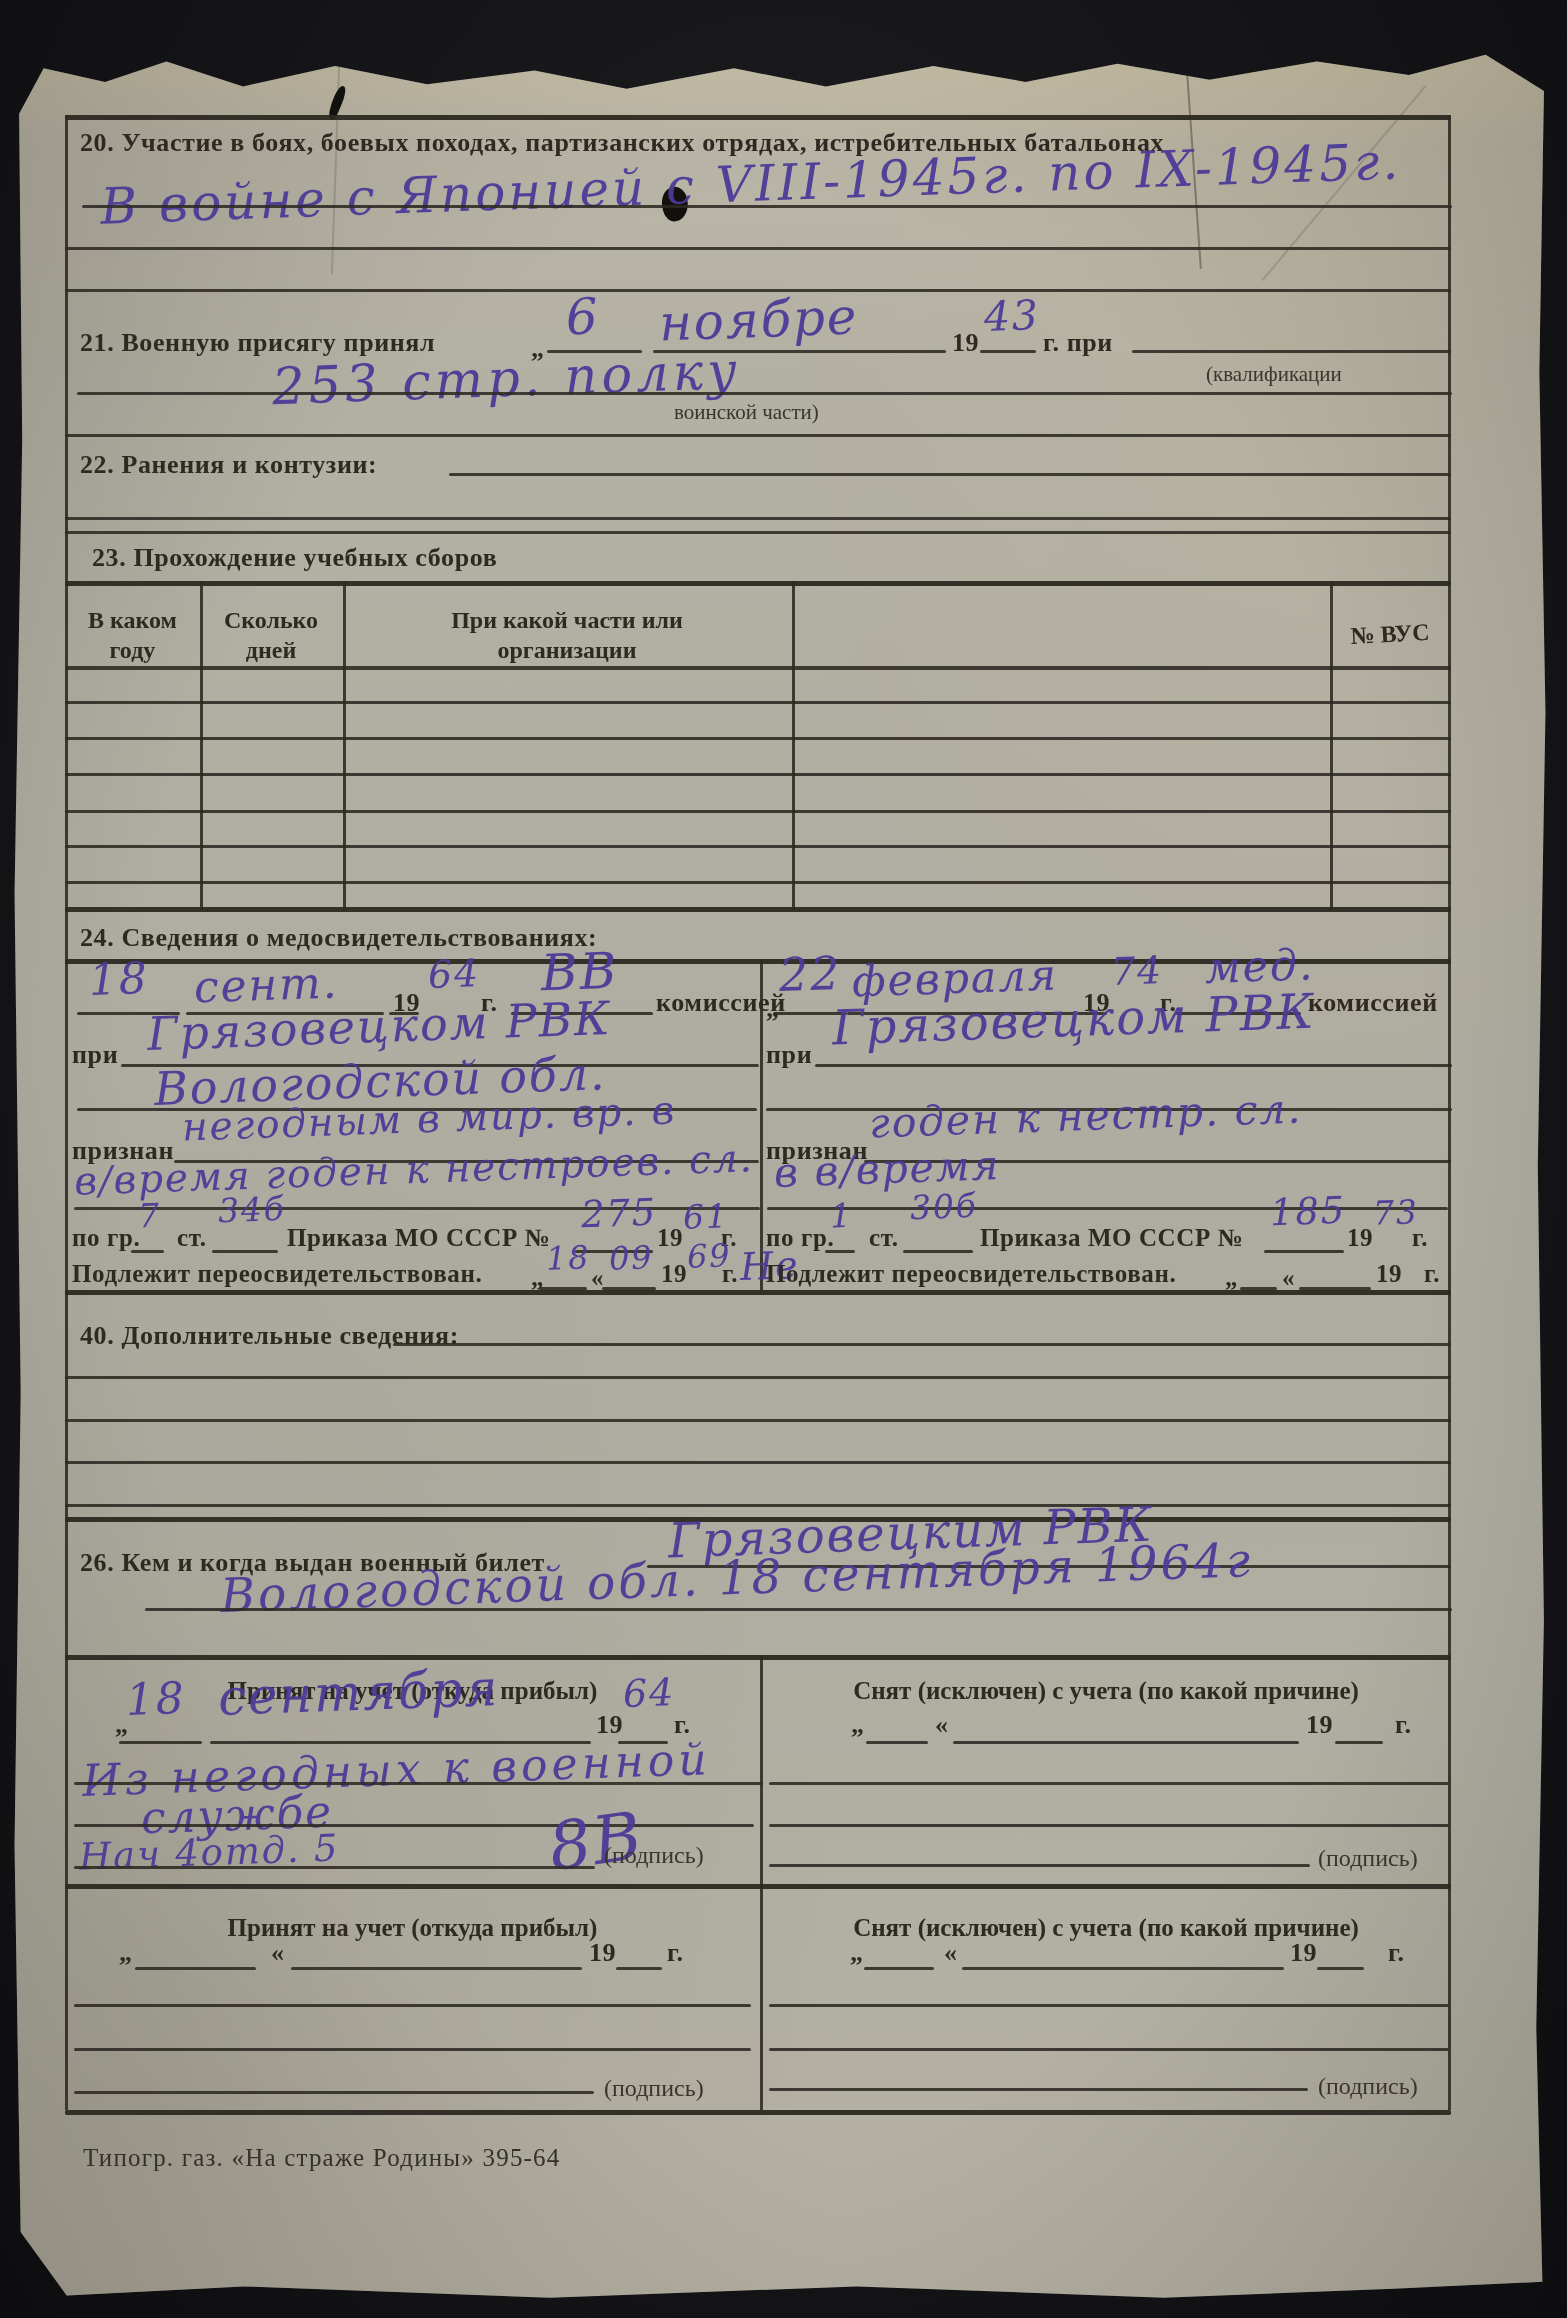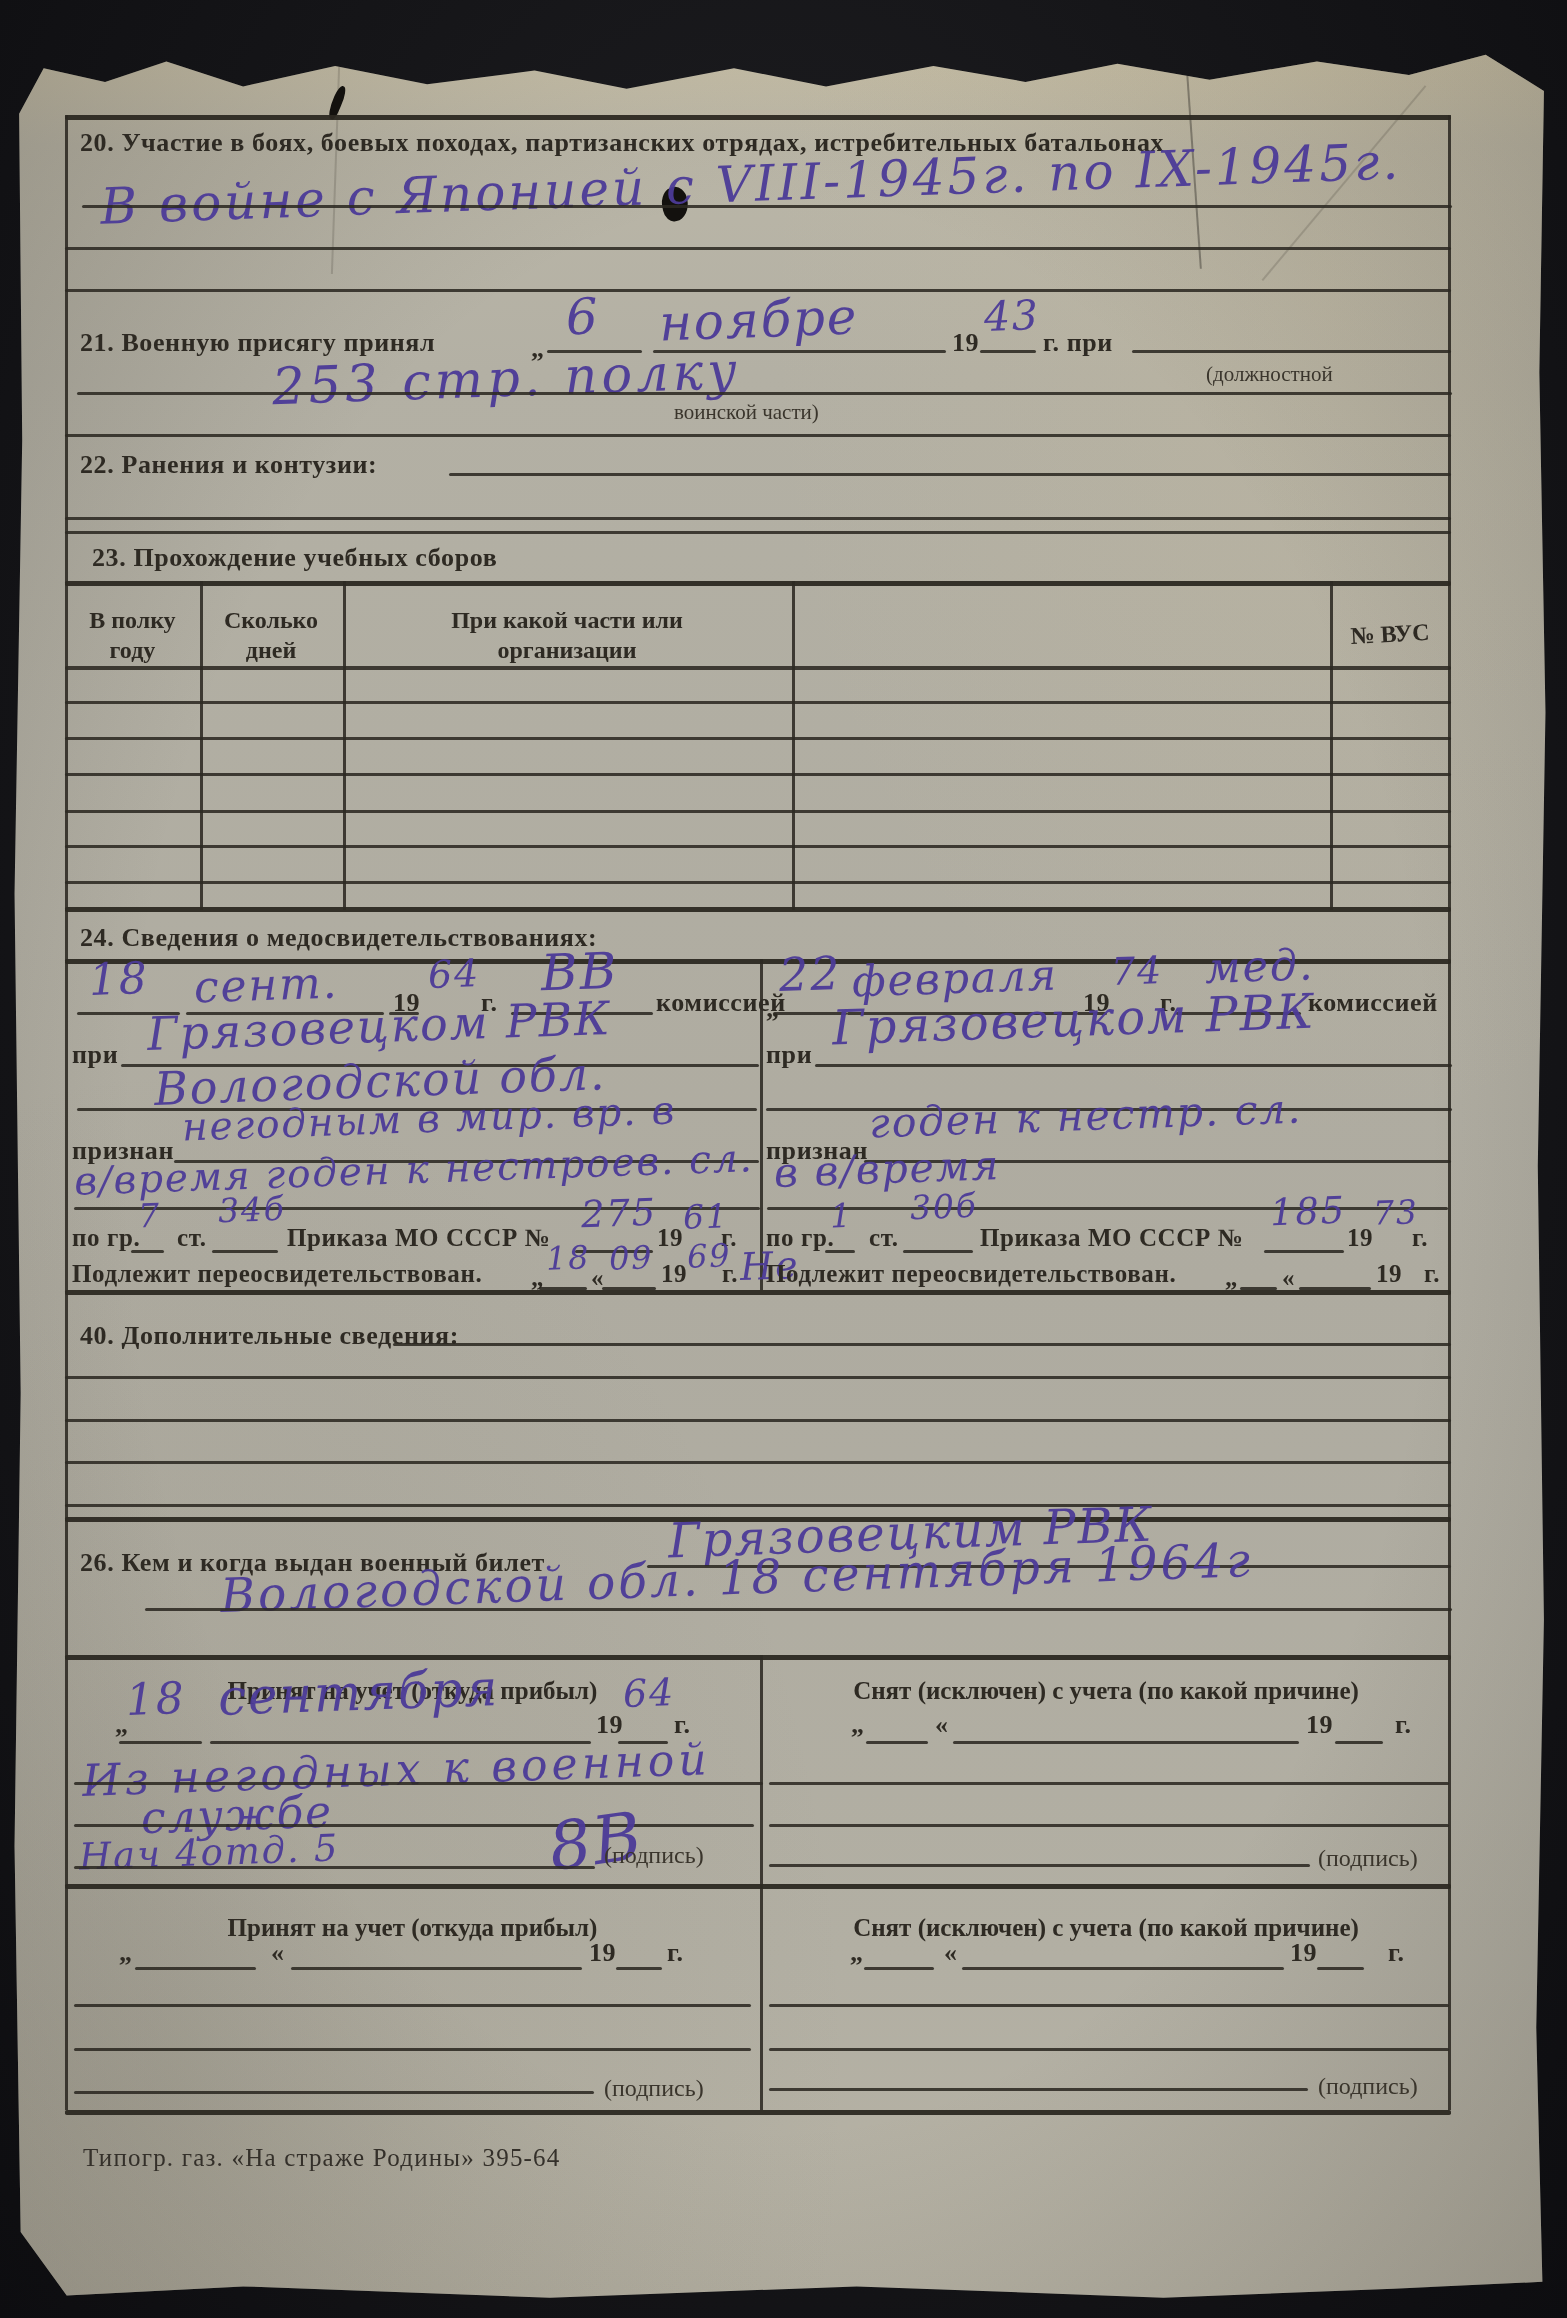--- a/index.html
+++ b/index.html
@@ -59,39 +59,39 @@
     <span class="pr" style="left:466px;top:220px;">„</span>
     <span class="hw" style="left:501px;top:173px;font-size:50px;">6</span>
     <div class="hl" style="left:482px;top:235px;width:95px;"></div>
     <span class="hw" style="left:594px;top:176px;font-size:50px;">ноябре</span>
     <div class="hl" style="left:588px;top:235px;width:293px;"></div>
     <span class="pr" style="left:887px;top:214px;">19</span>
     <span class="hw" style="left:919px;top:177px;font-size:41px;">43</span>
     <div class="hl" style="left:915px;top:235px;width:56px;"></div>
     <span class="pr" style="left:978px;top:214px;">г. при</span>
     <div class="hl" style="left:1067px;top:235px;width:319px;"></div>
-    <span class="pr2" style="left:1141px;top:247px;">(должностной</span>
+    <span class="pr2" style="left:1141px;top:247px;">(квалификации</span>
     <span class="hw" style="left:207px;top:234px;font-size:51px;letter-spacing:4.1px;">253 стр. полку</span>
     <div class="hl" style="left:12px;top:277px;width:1375px;"></div>
     <span class="pr2" style="left:609px;top:285px;">воинской части)</span>
     <div class="hl" style="left:0;top:319px;width:1386px;"></div>
 
     <span class="pr" style="left:15px;top:336px;">22. Ранения и контузии:</span>
     <div class="hl" style="left:384px;top:358px;width:1002px;"></div>
     <div class="hl" style="left:0;top:402px;width:1386px;"></div>
     <div class="hl" style="left:0;top:416px;width:1386px;"></div>
 
     <span class="pr" style="left:15px;top:429px;margin-left:12px;">23. Прохождение учебных сборов</span>
     <div class="hl thick" style="left:0;top:466px;width:1386px;"></div>
     <div class="vl" style="left:135px;top:466px;height:329px;"></div>
     <div class="vl" style="left:278px;top:466px;height:329px;"></div>
     <div class="vl" style="left:727px;top:466px;height:329px;"></div>
     <div class="vl" style="left:1265px;top:466px;height:329px;"></div>
     <div class="hdr" style="left:2.4px;top:490px;width:130px;">
-      <div>В полку</div>
+      <div>В каком</div>
       <div>году</div>
     </div>
     <div class="hdr" style="left:137px;top:490px;width:138px;">
       <div>Сколько</div>
       <div>дней</div>
     </div>
     <div class="hdr" style="left:280px;top:490px;width:444px;">
       <div>При какой части или</div>
       <div>организации</div>
     </div>

